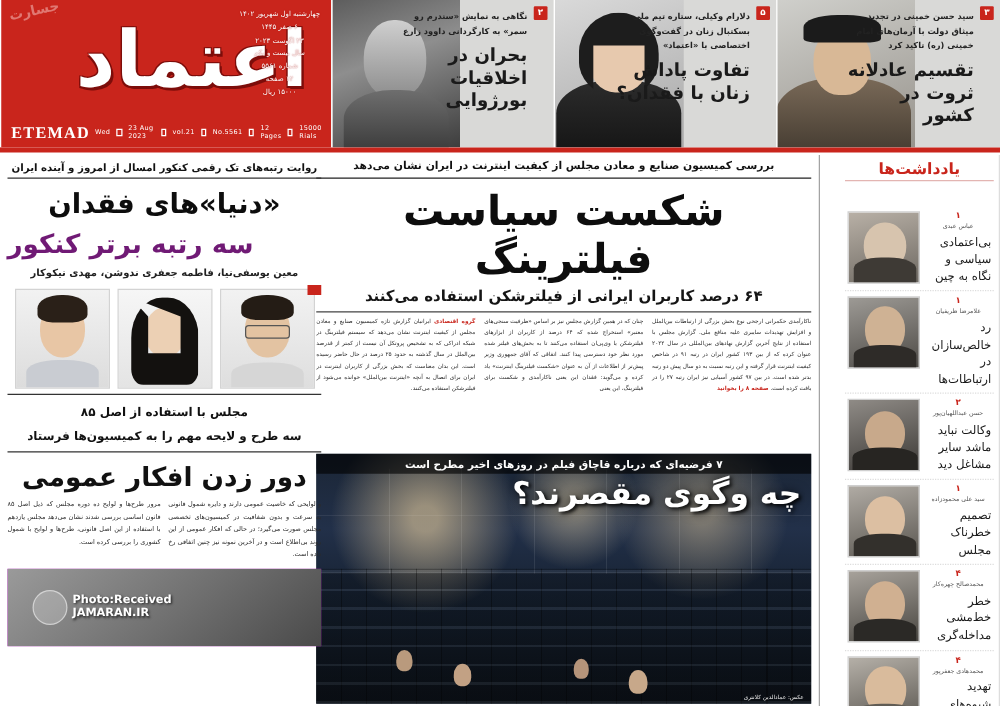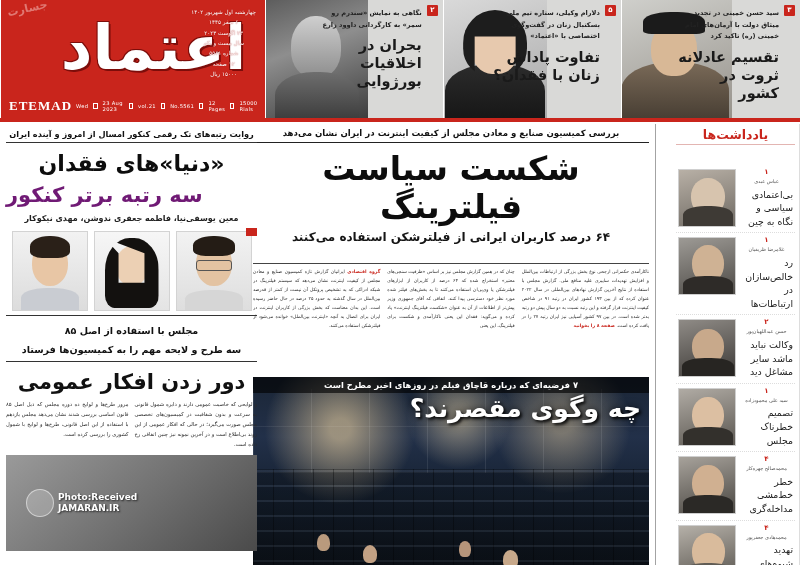--- a/index.html
+++ b/index.html
@@ -71,21 +71,21 @@
   .note-author{font-size:5px;color:#555;text-align:center;line-height:1.3;margin-bottom:3px;}
   .note-title{font-size:9.4px;font-weight:normal;line-height:1.45;color:#1a1a1a;}
 
   
   .center{position:absolute;top:0;right:144px;width:409px;height:441px;padding:0 6px;box-sizing:border-box;
           border-right:1px solid #a3a3a3;}
   .lead-kicker{font-size:8.6px;font-weight:bold;text-align:center;direction:rtl;padding:4px 0 2px;color:#111;}
   .lead-rule{height:1px;background:#222;margin:2px 0 0;}
   .lead-head{font-size:33px;font-weight:bold;text-align:center;direction:rtl;letter-spacing:-1.2px;
              line-height:1.15;margin:7px 0 4px;color:#0d0d0d;}
-  .lead-sub{font-size:12px;font-weight:bold;text-align:center;direction:rtl;margin-bottom:19px;color:#151515;}
+  .lead-sub{font-size:12px;font-weight:bold;text-align:center;direction:rtl;margin-bottom:5px;color:#151515;}
   .lead-rule2{height:1px;background:#444;margin:3px 0 4px;}
   .cols3{display:flex;flex-direction:row-reverse;gap:7px;direction:rtl;height:104px;overflow:hidden;}
   .col{flex:1;}
   .col p{margin:0;font-size:4.6px;line-height:1.95;text-align:justify;color:#2b2b2b;}
   .grp{color:#c9251c;font-weight:bold;}
   .more{color:#c9251c;font-weight:bold;}
 
   
   .cinema{position:relative;margin-top:5px;height:200px;overflow:hidden;background:#16202e;}
   .cin-sky{position:absolute;inset:0;background:
@@ -118,21 +118,21 @@
           letter-spacing:-.6px;color:#701a75;}
   .bylines{font-size:8px;font-weight:bold;text-align:center;direction:rtl;color:#222;padding-bottom:3px;}
   .rule{height:1px;background:#333;margin:3px 0;}
   .thumbs{display:flex;flex-direction:row-reverse;gap:6px;justify-content:center;margin:5px 0 4px;position:relative;}
   .thumb{width:74px;height:78px;background:#eee;border:1px solid #d3d3d3;position:relative;overflow:hidden;}
   .redtag{position:absolute;right:0;top:-3px;width:11px;height:8px;background:#c9251c;z-index:4;}
   .lk2{font-size:9.6px;font-weight:bold;text-align:center;direction:rtl;line-height:1.6;padding:4px 0 0;}
   .lhead3{font-size:21px;font-weight:bold;text-align:center;direction:rtl;margin:8px 0 5px;letter-spacing:-.6px;}
   .ltext{font-size:5.2px;line-height:1.95;text-align:justify;direction:rtl;color:#2b2b2b;}
   .ltext p{margin:0 0 2px;}
-  .jam-photo{position:relative;margin-top:4px;height:96px;background:#a21caf;overflow:hidden;}
+  .jam-photo{position:relative;margin-top:4px;height:62px;background:#a21caf;overflow:hidden;}
   .jam-grad{position:absolute;inset:0;background:linear-gradient(140deg,#9a9a9a,#6f6f6f 55%,#4a4a4a);}
   .wm{position:absolute;left:20px;top:50%;transform:translateY(-50%);display:flex;align-items:center;gap:4px;
       direction:ltr;z-index:4;}
   .wm-circle{width:26px;height:26px;border-radius:50%;background:rgba(255,255,255,.22);
              border:1px solid rgba(255,255,255,.5);}
   .wm-txt{color:#fff;font-size:9px;font-weight:bold;line-height:1.25;text-shadow:1px 1px 2px rgba(0,0,0,.7);}
   .split-cols{display:flex;flex-direction:row-reverse;gap:6px;direction:rtl;}
   .split-cols .c{flex:1;}
 </style>
 </head>

